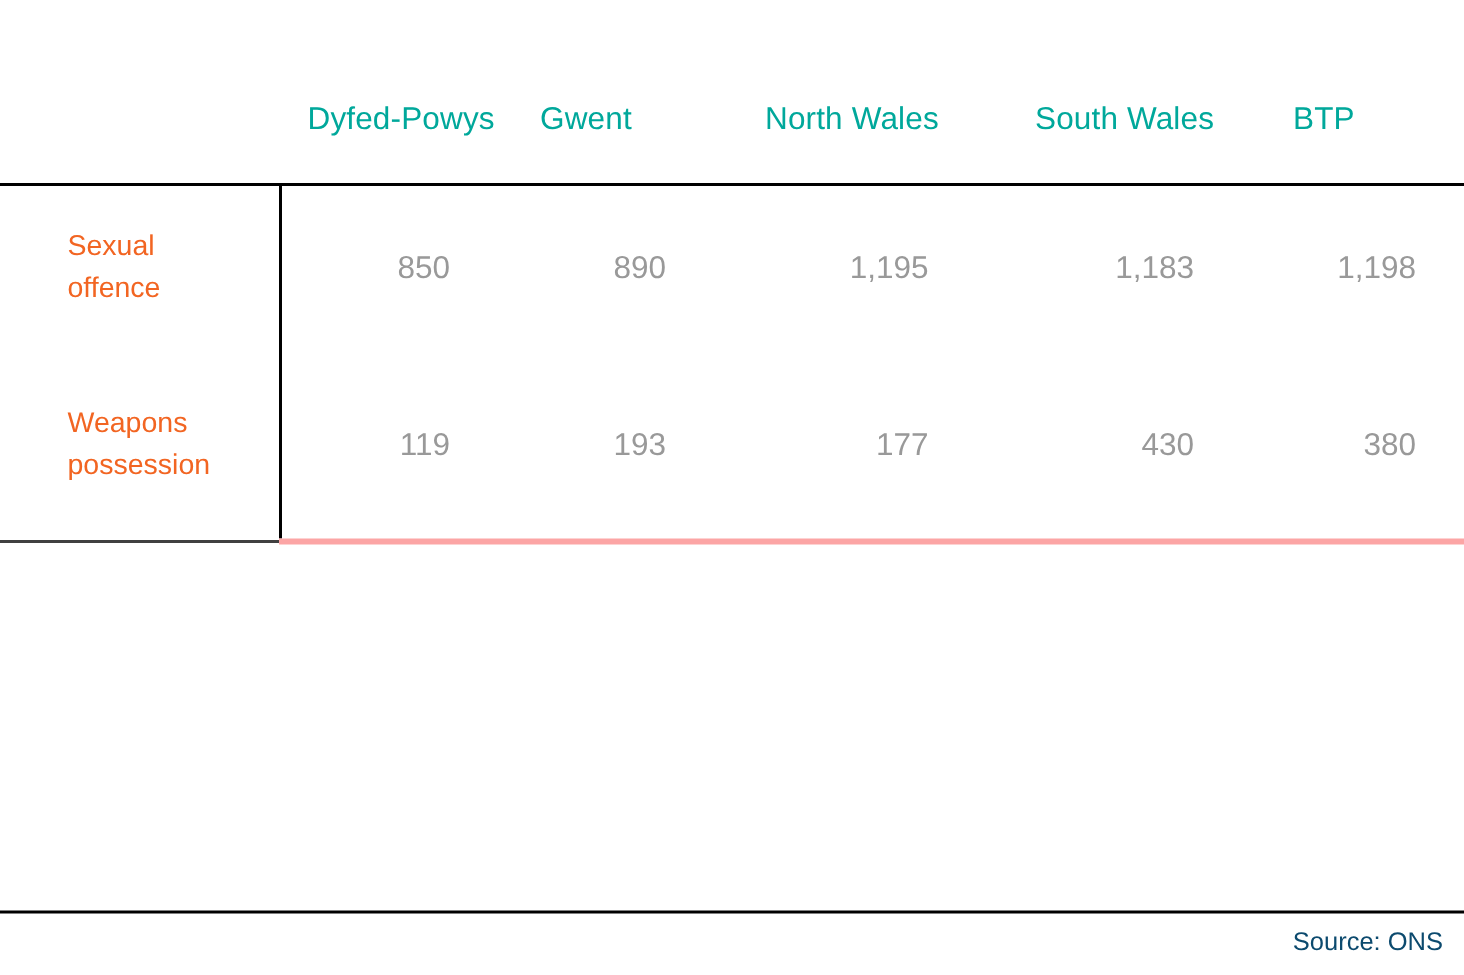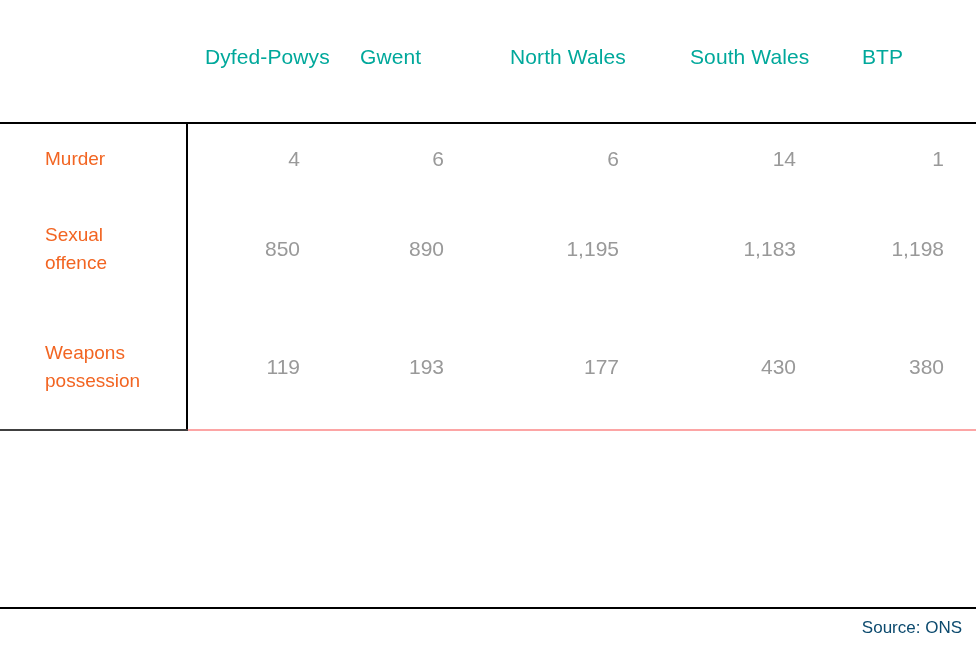--- a/index.html
+++ b/index.html
@@ -48,21 +48,21 @@
     height: 123px;
     box-sizing: border-box;
     border-bottom: 2px solid #000000;
   }
 
   th.col-head {
     color: #00a89b;
     font-size: 21px;
     text-align: left;
     padding-left: 18px;
-    padding-bottom: 53px;
+    padding-bottom: 30px;
     letter-spacing: 0.1px;
     white-space: nowrap;
   }
 
   th.corner-head {
     border-bottom: 2px solid #000000;
   }
 
   
   tbody td {
@@ -97,21 +97,21 @@
   td.value.v-gwent { padding-right: 48px; }
   td.value.v-dyfed { padding-right: 42px; }
 
   
   tr.r-murder    td { height: 70px; }
   tr.r-sexual    td { height: 110px; }
   tr.r-theft     td { height: 95px; }
   tr.r-drugs     td { height: 85px; }
   tr.r-weapons   td { height: 125px; }
 
-  tbody tr:last-child td { border-bottom: 2px solid #fca5a5; }
+  tbody tr:last-child td { border-bottom: 4px solid #fca5a5; }
   tbody tr:last-child td.row-label {
     border-bottom: 2px solid #404040;
     border-right: 2px solid #000000;
   }
 
   
   .bottom-rule {
     position: absolute;
     left: 0;
     top: 607px;
@@ -152,28 +152,20 @@
         <th class="col-head">Dyfed-Powys</th>
         <th class="col-head">Gwent</th>
         <th class="col-head">North Wales</th>
         <th class="col-head">South Wales</th>
         <th class="col-head">BTP</th>
       </tr>
     </thead>
 
     <tbody>
 
-      <tr class="r-murder">
-        <td class="row-label">Murder</td>
-        <td class="value v-dyfed">4</td>
-        <td class="value v-gwent">6</td>
-        <td class="value v-north">6</td>
-        <td class="value v-south">14</td>
-        <td class="value v-btp">1</td>
-      </tr>
 
       <tr class="r-sexual">
         <td class="row-label">Sexual<br>offence</td>
         <td class="value v-dyfed">850</td>
         <td class="value v-gwent">890</td>
         <td class="value v-north">1,195</td>
         <td class="value v-south">1,183</td>
         <td class="value v-btp">1,198</td>
       </tr>
 

